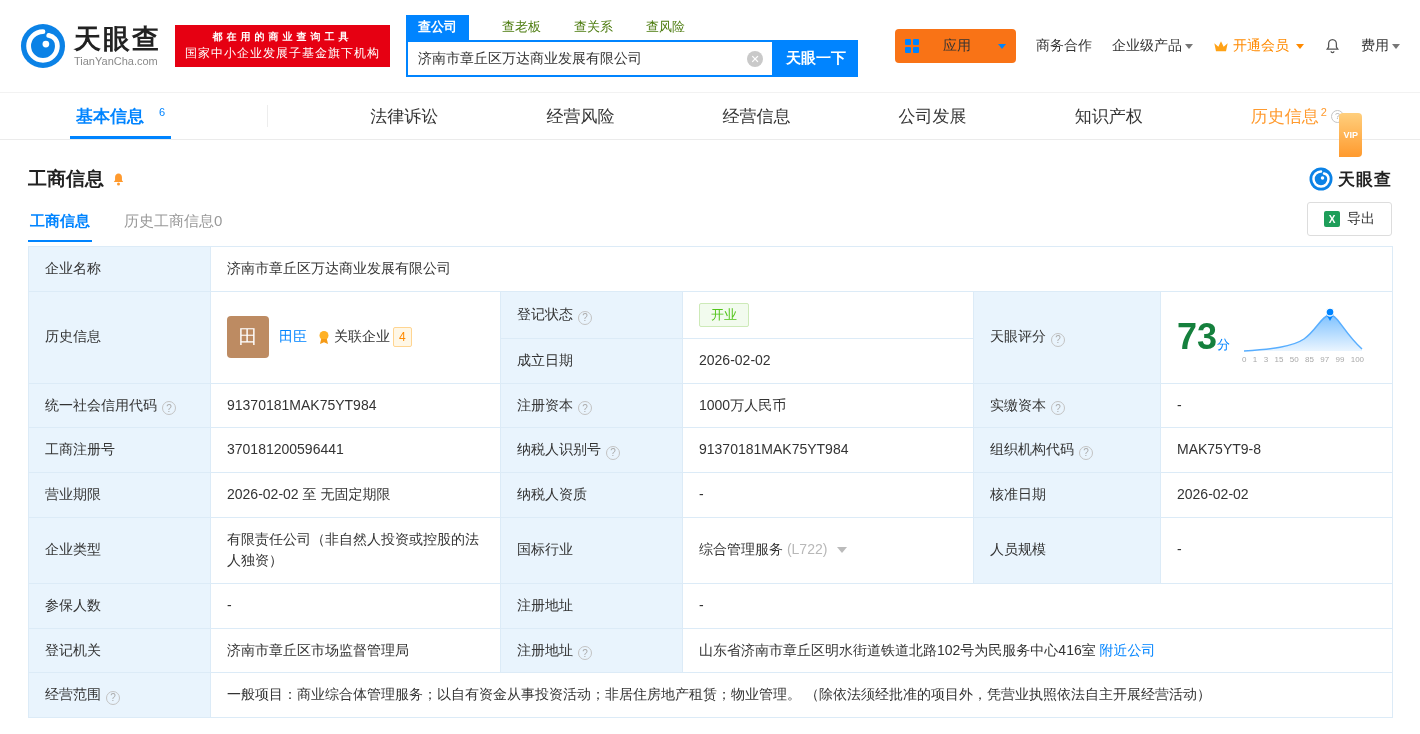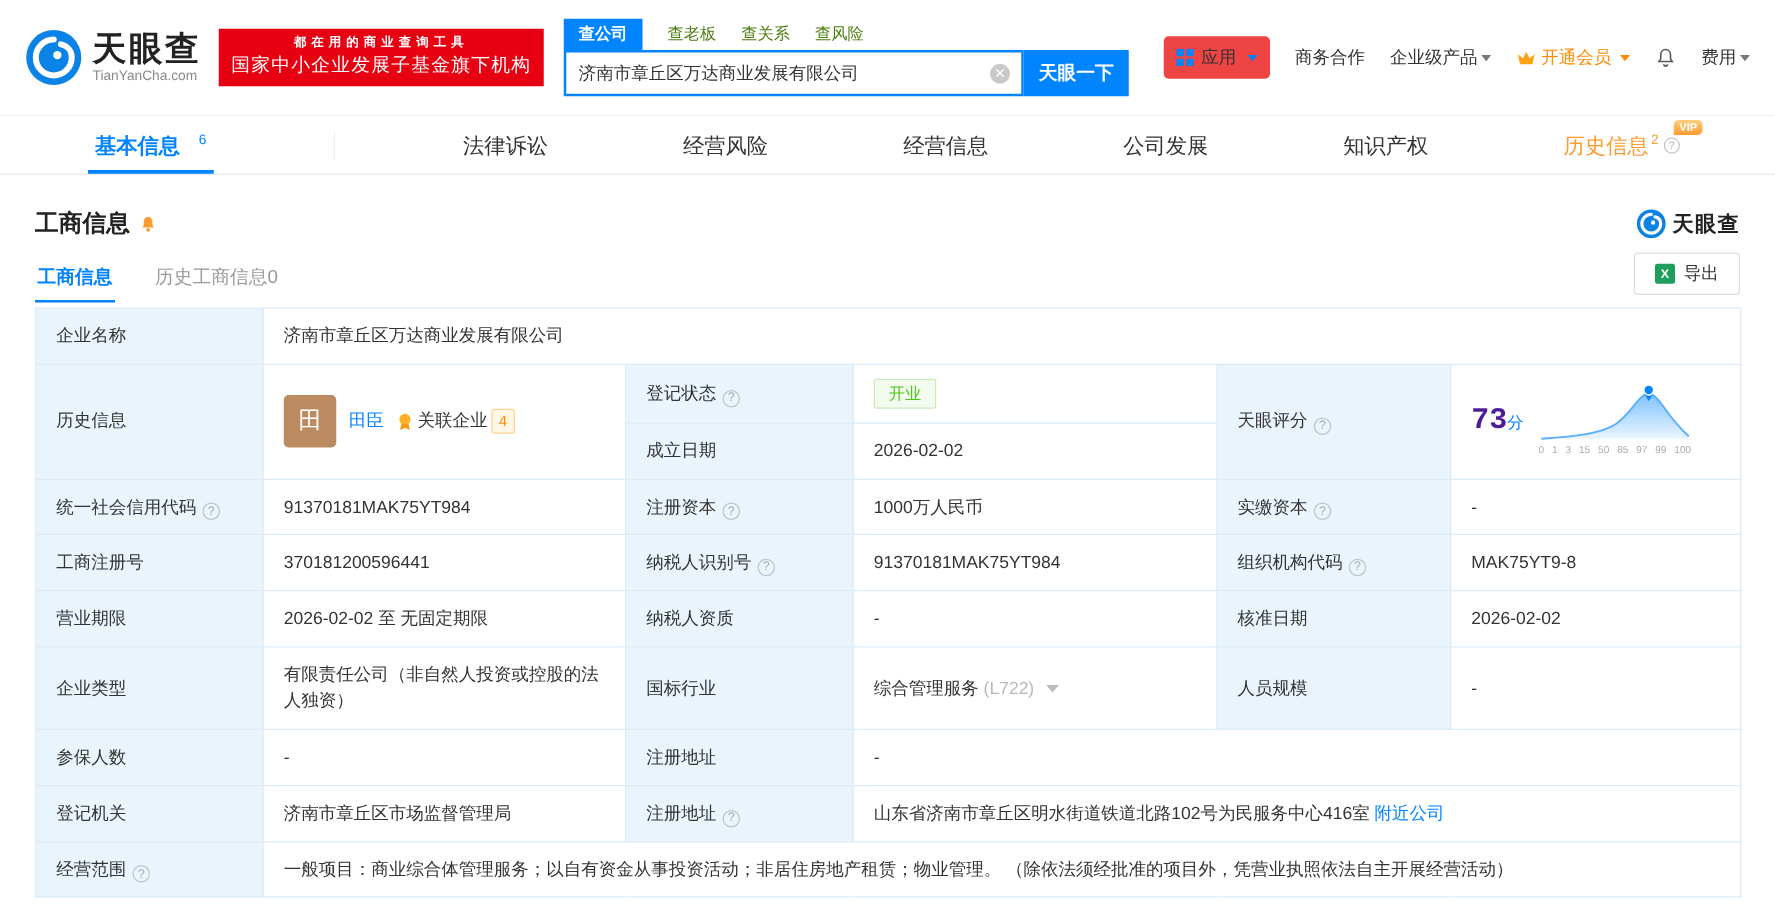--- a/index.html
+++ b/index.html
@@ -10,48 +10,48 @@
     color: #333; font-size: 14px;
   }
   
   .topbar { display:flex; align-items:center; height:92px; padding:0 20px; white-space:nowrap; overflow:hidden; }
   .logo { display:flex; align-items:center; gap:8px; flex:0 0 auto; }
   .logo-swirl { width:46px; height:46px; }
   .logo-cn { font-size:27px; font-weight:bold; color:#222; letter-spacing:2px; line-height:1.1; }
   .logo-en { font-size:11px; color:#8a8a8a; }
   .promo { background:#e60012; color:#fff; margin-left:14px; padding:5px 10px; text-align:center; flex:0 0 auto; }
   .promo .l1 { font-size:10px; font-weight:bold; letter-spacing:4px; line-height:1.45; }
-  .promo .l2 { font-size:15px; letter-spacing:1px; line-height:1.45; }
+  .promo .l2 { font-size:12px; letter-spacing:1px; line-height:1.45; }
   .search-area { margin-left:16px; flex:0 0 auto; }
-  .search-tabs { display:flex; align-items:flex-end; gap:20px; }
+  .search-tabs { display:flex; align-items:flex-end; gap:33px; }
   .stab { font-size:13px; color:#4d7c0f; padding:3px 0 4px; cursor:pointer; }
   .stab.active { background:#0084ff; color:#fff; padding:3px 12px 4px; font-weight:bold; }
   .search-row { display:flex; }
   .search-input-wrap { position:relative; width:368px; height:37px; border:2px solid #0084ff; background:#fff; display:flex; align-items:center; }
   .search-input { border:none; outline:none; flex:1; font-size:14px; color:#333; padding:0 32px 0 10px; height:100%; background:transparent; }
   .clear-icon { position:absolute; right:9px; width:16px; height:16px; border-radius:50%; background:#c9c9c9; color:#fff; font-size:11px; line-height:16px; text-align:center; cursor:pointer; }
   .search-btn { width:84px; height:37px; background:#0084ff; color:#fff; border:none; font-size:15px; font-weight:bold; cursor:pointer; }
   .topnav { margin-left:auto; display:flex; align-items:center; gap:20px; font-size:14px; color:#333; }
-  .apps-chip { display:flex; align-items:center; gap:6px; background:#ef4444; padding:8px 10px; border-radius:4px; cursor:pointer; }
+  .apps-chip { display:flex; align-items:center; gap:24px; background:#f97316; padding:8px 10px; border-radius:4px; cursor:pointer; }
   .caret { display:inline-block; width:0; height:0; border-left:4px solid transparent; border-right:4px solid transparent; border-top:5px solid #777; margin-left:3px; vertical-align:middle; }
   .caret.blue { border-top-color:#0084ff; }
   .caret.orange { border-top-color:#ff8a00; }
   .nav-item { cursor:pointer; }
   .vip-link { color:#ff8a00; display:flex; align-items:center; gap:4px; cursor:pointer; }
   .bell-btn { display:flex; align-items:center; cursor:pointer; }
   
   .page-tabs { display:flex; align-items:stretch; justify-content:space-between; height:48px; padding:0 70px;
                border-top:1px solid #f2f2f2; border-bottom:1px solid #ebebeb; }
   .ptab { display:flex; align-items:center; font-size:17px; color:#333; position:relative; cursor:pointer; padding:0 6px; }
   .ptab.active { color:#0084ff; font-weight:bold; box-shadow: inset 0 -3px 0 #0084ff; gap: 13px; }
   .ptab sup { font-size:11px; margin-left:2px; transform:translateY(-4px); font-weight:normal; }
   .ptab sup.blue { color:#0084ff; }
   .ptab sup.orange { color:#ff9a2e; }
   .ptab.vip { color:#ff9a2e; }
-  .vip-tag { position:absolute; top:3px; right:-12px; background:linear-gradient(#ffcf7d,#ff9a2e); color:#fff; font-size:9px; line-height:12px; padding:0 4px; border-radius:4px 4px 4px 0; font-weight:bold; }
+  .vip-tag { position:absolute; top:20px; right:-12px; background:linear-gradient(#ffcf7d,#ff9a2e); color:#fff; font-size:9px; line-height:12px; padding:16px 4px; border-radius:4px 4px 4px 0; font-weight:bold; }
   .ptab-sep { width:1px; background:#ededed; height:22px; align-self:center; }
   .q-circle { display:inline-flex; align-items:center; justify-content:center; width:13px; height:13px; border:1px solid #c5c5c5; border-radius:50%; color:#b5b5b5; font-size:9px; margin-left:4px; }
   
   .section-head { display:flex; align-items:center; padding:26px 28px 6px; }
   .section-title { font-size:19px; font-weight:bold; color:#222; }
   .title-bell { margin-left:7px; display:flex; }
   .watermark { margin-left:auto; display:flex; align-items:center; gap:5px; }
   .watermark .wm-swirl { width:24px; height:24px; }
   .wm-text { font-size:17px; font-weight:bold; color:#222; letter-spacing:1px; }
   .subtabs-row { display:flex; align-items:flex-end; padding:4px 28px 0; }
@@ -69,21 +69,21 @@
   .avatar { width:42px; height:42px; background:#bd8b62; color:#fff; font-size:19px; display:flex; align-items:center; justify-content:center; border-radius:4px; flex:0 0 auto; }
   .rep-name { color:#0084ff; cursor:pointer; }
   .rel-wrap { display:flex; align-items:center; gap:3px; cursor:pointer; }
   .rel-label { color:#333; }
   .rel-count { color:#ff8a00; font-size:12px; border:1px solid #ffd591; background:#fff7e6; padding:0 5px; border-radius:2px; }
   .dim { color:#b8b8b8; }
   .link { color:#0084ff; cursor:pointer; }
   .ind-caret { display:inline-block; width:0; height:0; border-left:5px solid transparent; border-right:5px solid transparent; border-top:6px solid #bbb; margin-left:6px; vertical-align:1px; }
   
   .score-wrap { display:flex; align-items:center; gap:12px; }
-  .score-num { font-size:24px; font-weight:bold; color:#4c1d95; line-height:1;font-family:Liberation Mono, monospace; }
+  .score-num { font-size:36px; font-weight:bold; color:#15803d; line-height:1; }
   .score-unit { font-size:13px; color:#0084ff; }
   .score-chart-col { display:flex; flex-direction:column; }
   .ticks { display:flex; justify-content:space-between; width:122px; font-size:8px; color:#a9a9a9; margin-top:1px; }
   .scope-cell { line-height:1.7; }
 </style>
 </head>
 <body>
 
 <header class="topbar">
   <div class="logo">

